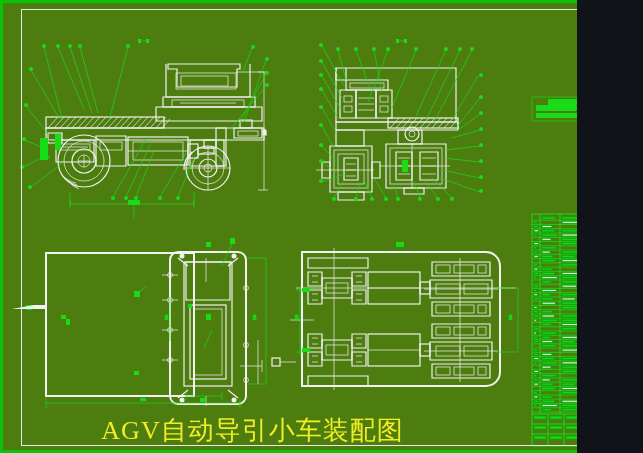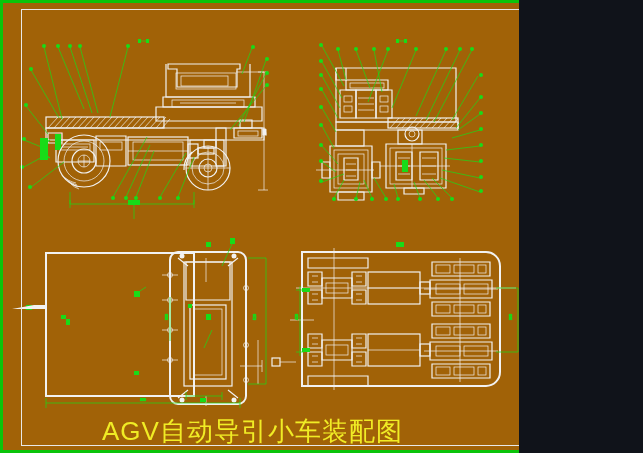--- a/index.html
+++ b/index.html
@@ -1,17 +1,17 @@
 <!DOCTYPE html>
 <html><head>
 <meta charset="utf-8">
 <style>
   html,body{margin:0;padding:0;background:#10131a;}
   body{width:643px;height:453px;overflow:hidden;font-family:"Liberation Sans",sans-serif;}
-  #stage{position:relative;width:519px;height:453px;background:#a16207;overflow:hidden;}
+  #stage{position:relative;width:577px;height:453px;background:#4d7c0f;overflow:hidden;font-family:Liberation Serif, serif;}
   .abs{position:absolute;}
   
   #green-border{left:0;top:0;width:643px;height:453px;box-sizing:border-box;border:3px solid #0ac40a;pointer-events:none;}
   
   #white-frame{left:21px;top:9px;width:615px;height:437px;box-sizing:border-box;border:1.5px solid #e8e8e8;}
   svg{position:absolute;left:0;top:0;}
   .w{stroke:#f2f2f2;fill:none;}
   .wf{fill:#f2f2f2;stroke:none;}
   .g{stroke:#18dc18;fill:none;}
   .gf{fill:#18dc18;stroke:none;}

